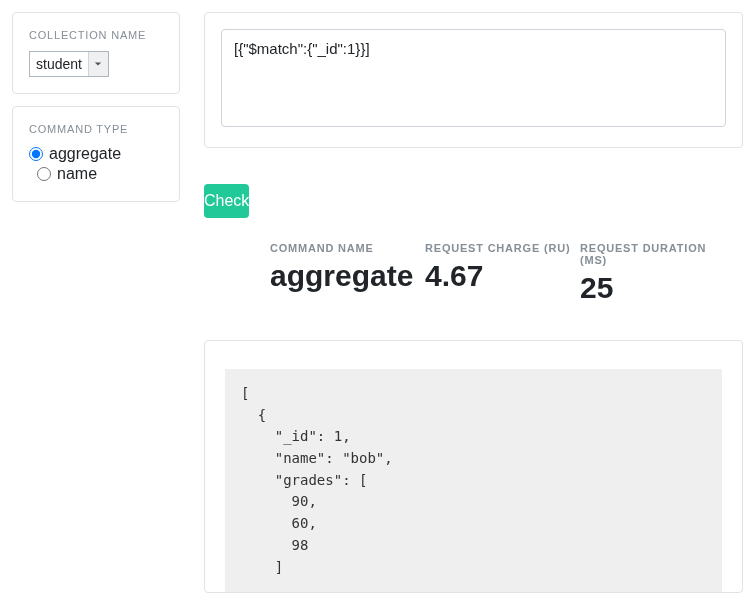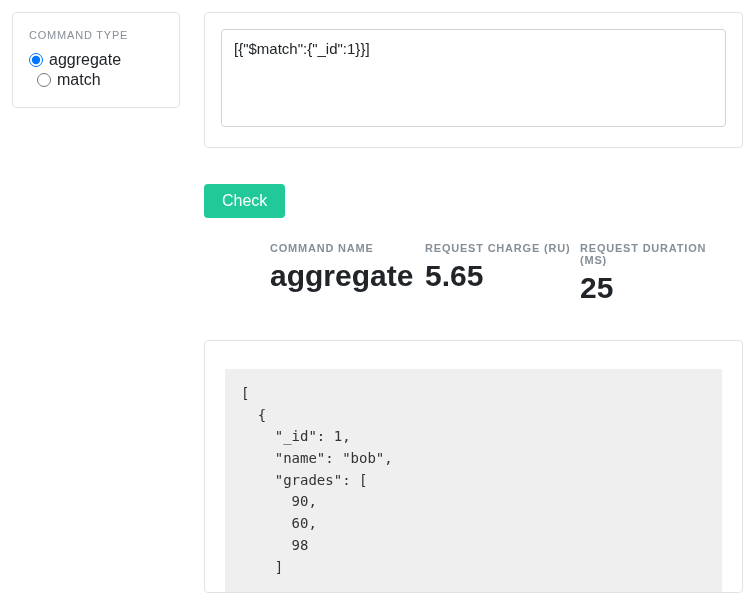--- a/index.html
+++ b/index.html
@@ -93,21 +93,21 @@
       color: #212529;
       font-family: inherit;
       resize: none;
       outline: none;
     }
     .check-btn {
       background: #20c997;
       color: #fff;
       border: none;
       border-radius: 4px;
-      padding: 8px 18px;
+      padding: 8px 0;
       font-size: 16px;
       cursor: pointer;
       margin-top: 24px;
     }
     .stats-row {
       display: flex;
       margin-top: 24px;
       padding: 0 8px 18px 8px;
     }
     .stat {
@@ -147,51 +147,62 @@
       white-space: pre;
       margin-top: 8px;
       overflow: hidden;
     }
   </style>
 </head>
 <body>
 
 <div class="layout">
   <div class="sidebar">
+    <div class="panel">
+      <div class="panel-label">COLLECTION NAME</div>
+      <div class="select-wrap">
+        <span class="val">student</span>
+        <span class="select-caret">
+          <svg viewBox="0 0 10 10">
+              <path d="M1 3 L5 7 L9 3 Z"></path>
+            </svg>
+        </span>
+      </div>
+    </div>
 
     <div class="panel">
       <div class="panel-label">COMMAND TYPE</div>
       <div class="radio-group">
         <label class="radio-item">
           <input type="radio" name="cmdtype" checked="" style="">
           <span>aggregate</span>
         </label>
         <label class="radio-item" style="padding-left:8px">
           <input type="radio" name="cmdtype" style="">
-          <span>match</span>
+          <span>name</span>
         </label>
       </div>
     </div>
   </div>
 
   <div class="main">
     <div class="panel">
       <textarea class="expression-box" style="">[{"$match":{"_id":1}}]</textarea>
     </div>
 
     <button class="check-btn">Check</button>
 
     <div class="stats-row">
       <div class="stat">
         <div class="stat-label">COMMAND NAME</div>
         <div class="stat-value">aggregate</div>
       </div>
       <div class="stat">
         <div class="stat-label">REQUEST CHARGE (RU)</div>
-        <div class="stat-value">5.65</div>
+        <div class="stat-value">4.67</div>
       </div>
       <div class="stat">
         <div class="stat-label">REQUEST DURATION (MS)</div>
         <div class="stat-value">25</div>
       </div>
     </div>
 
     <div class="documents-panel">
       <pre class="doc-pre">[
   {

